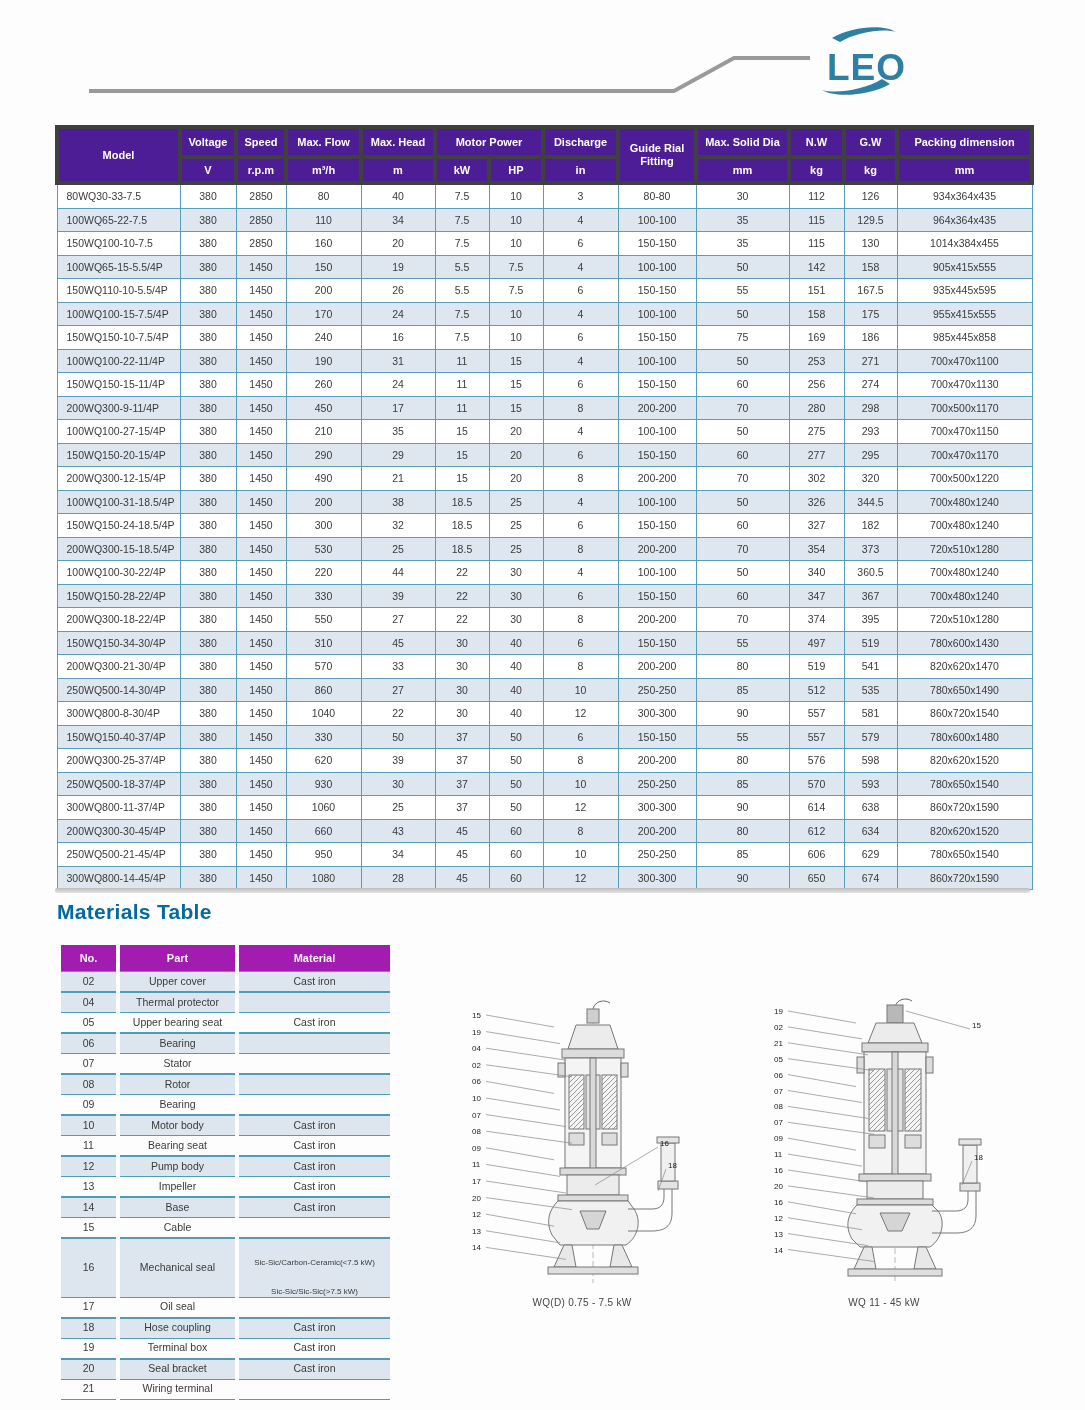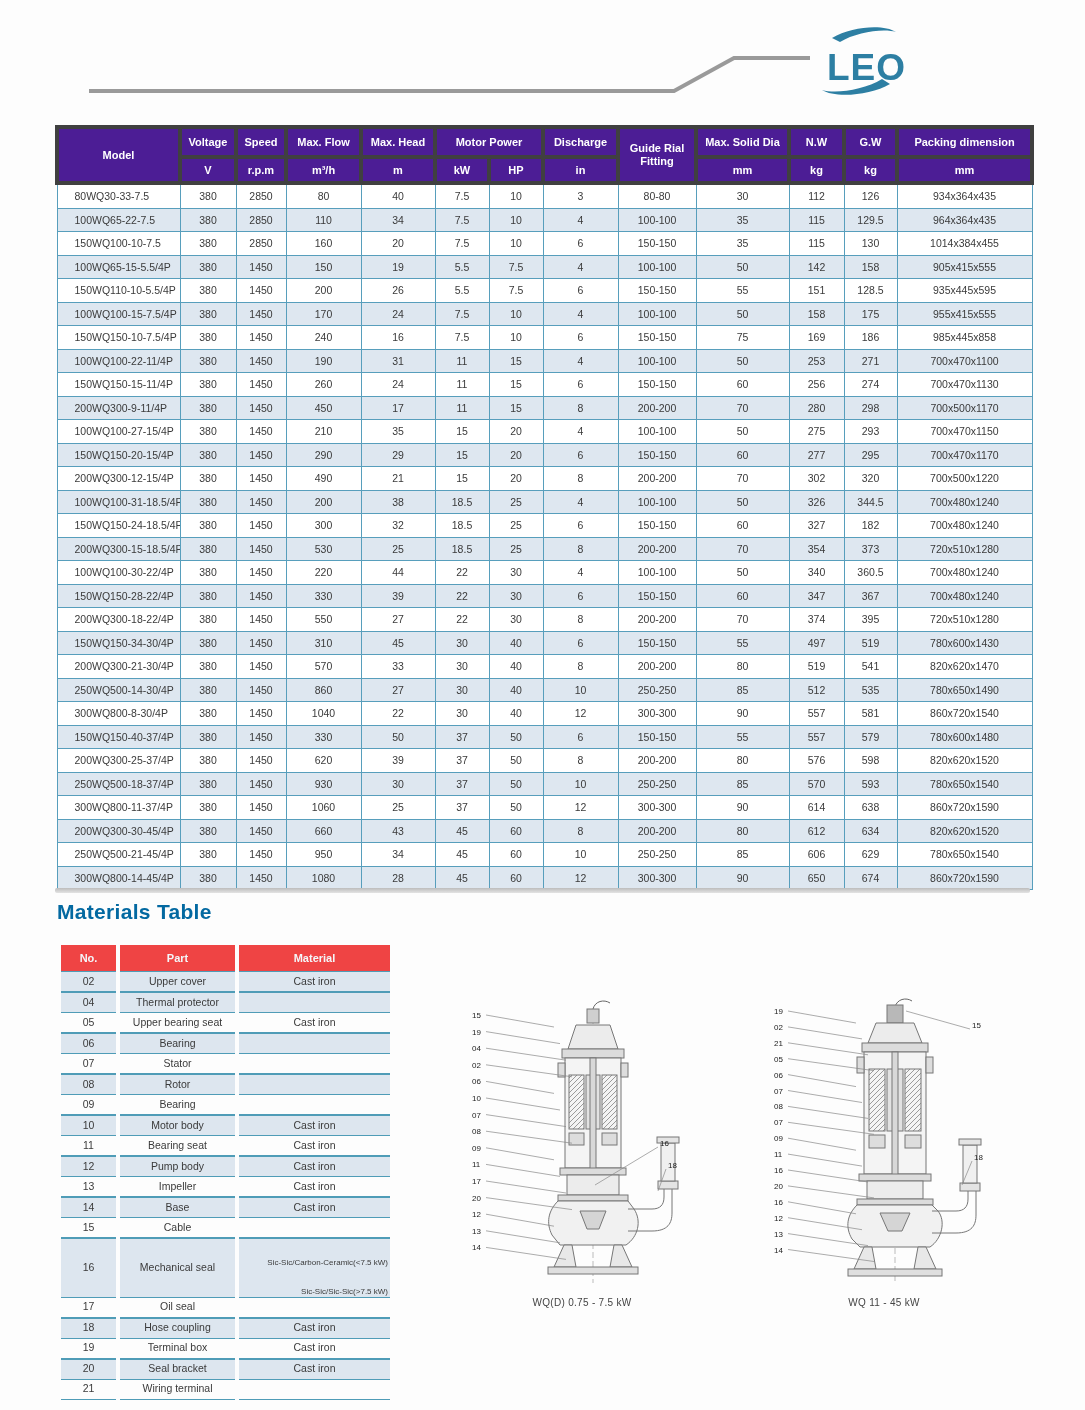--- a/index.html
+++ b/index.html
@@ -18,21 +18,21 @@
   table.spec th{
     background:#4c1d95;color:#fff;font-weight:bold;font-size:11px;
     border:4px solid #404040;padding:2px 1px;line-height:1.15;
   }
   table.spec thead tr:first-child th{height:22px;}
   table.spec thead tr:last-child th{height:18px;}
   table.spec td{
     border:1px solid #579ebc;text-align:center;height:22.5px;padding:0 3px;
     color:#3a3a3a;overflow:hidden;white-space:nowrap;
   }
-  table.spec td.model{text-align:left;padding-left:17px;}
+  table.spec td.model{text-align:left;padding-left:9px;}
   table.spec tr.alt td{background:#dee7f0;}
   table.spec tr td{background:#ffffff;}
   table.spec tr.alt td{background:#dee7f0;}
   col.c-model{width:123px;} col.c-volt{width:56px;} col.c-speed{width:50px;}
   col.c-flow{width:75px;} col.c-head{width:74px;} col.c-kw{width:54px;}
   col.c-hp{width:54px;} col.c-dis{width:75px;} col.c-guide{width:78px;}
   col.c-solid{width:93px;} col.c-nw{width:55px;} col.c-gw{width:53px;}
   col.c-pack{width:135px;}
 
   .divider{
@@ -41,28 +41,28 @@
   }
 
   
   .materials-title{
     position:absolute;left:57px;top:900px;font-size:21px;font-weight:bold;
     color:#0369a1;letter-spacing:0.3px;
   }
   .materials-wrap{position:absolute;left:57px;top:945px;width:325px;}
   table.mat{border-collapse:separate;border-spacing:4px 0;width:100%;table-layout:fixed;font-size:10.5px;}
   table.mat th{
-    background:#ef4444;color:#f4f6f9;font-weight:bold;font-size:11px;height:24px;padding:1px;
+    background:#a21caf;color:#f4f6f9;font-weight:bold;font-size:11px;height:24px;padding:1px;
   }
   table.mat td{
     text-align:center;height:19px;padding:0 2px;color:#3a3a3a;
     border-bottom:1px solid #4f9cb7;line-height:1.1;
   }
   table.mat tr.alt td{background:#dde6ef;border-top:1px solid #4f9cb7;}
-  table.mat td .mat-line{font-size:8px;text-align:right;white-space:nowrap;margin-top:20px;}
+  table.mat td .mat-line{font-size:8px;text-align:center;white-space:nowrap;margin-top:20px;}
   col.m-no{width:55px;} col.m-part{width:115px;} col.m-mtl{width:151px;}
 
   
   .figures{position:absolute;left:452px;top:995px;display:flex;gap:42px;}
   .figure{width:260px;display:flex;flex-direction:column;align-items:center;}
   .figure svg.pump{width:260px;height:300px;}
   .figure .caption{font-size:10px;color:#444;margin-top:2px;letter-spacing:0.3px;}
   .callout-text{font-size:8px;fill:#222;font-family:"Liberation Sans",sans-serif;}
 </style>
 </head>
@@ -198,21 +198,21 @@
             <td>380</td>
             <td>1450</td>
             <td>200</td>
             <td>26</td>
             <td>5.5</td>
             <td>7.5</td>
             <td>6</td>
             <td>150-150</td>
             <td>55</td>
             <td>151</td>
-            <td>128.5</td>
+            <td>167.5</td>
             <td>935x445x595</td>
           </tr>
           <tr class="alt">
             <td class="model">100WQ100-15-7.5/4P</td>
             <td>380</td>
             <td>1450</td>
             <td>170</td>
             <td>24</td>
             <td>7.5</td>
             <td>10</td>

